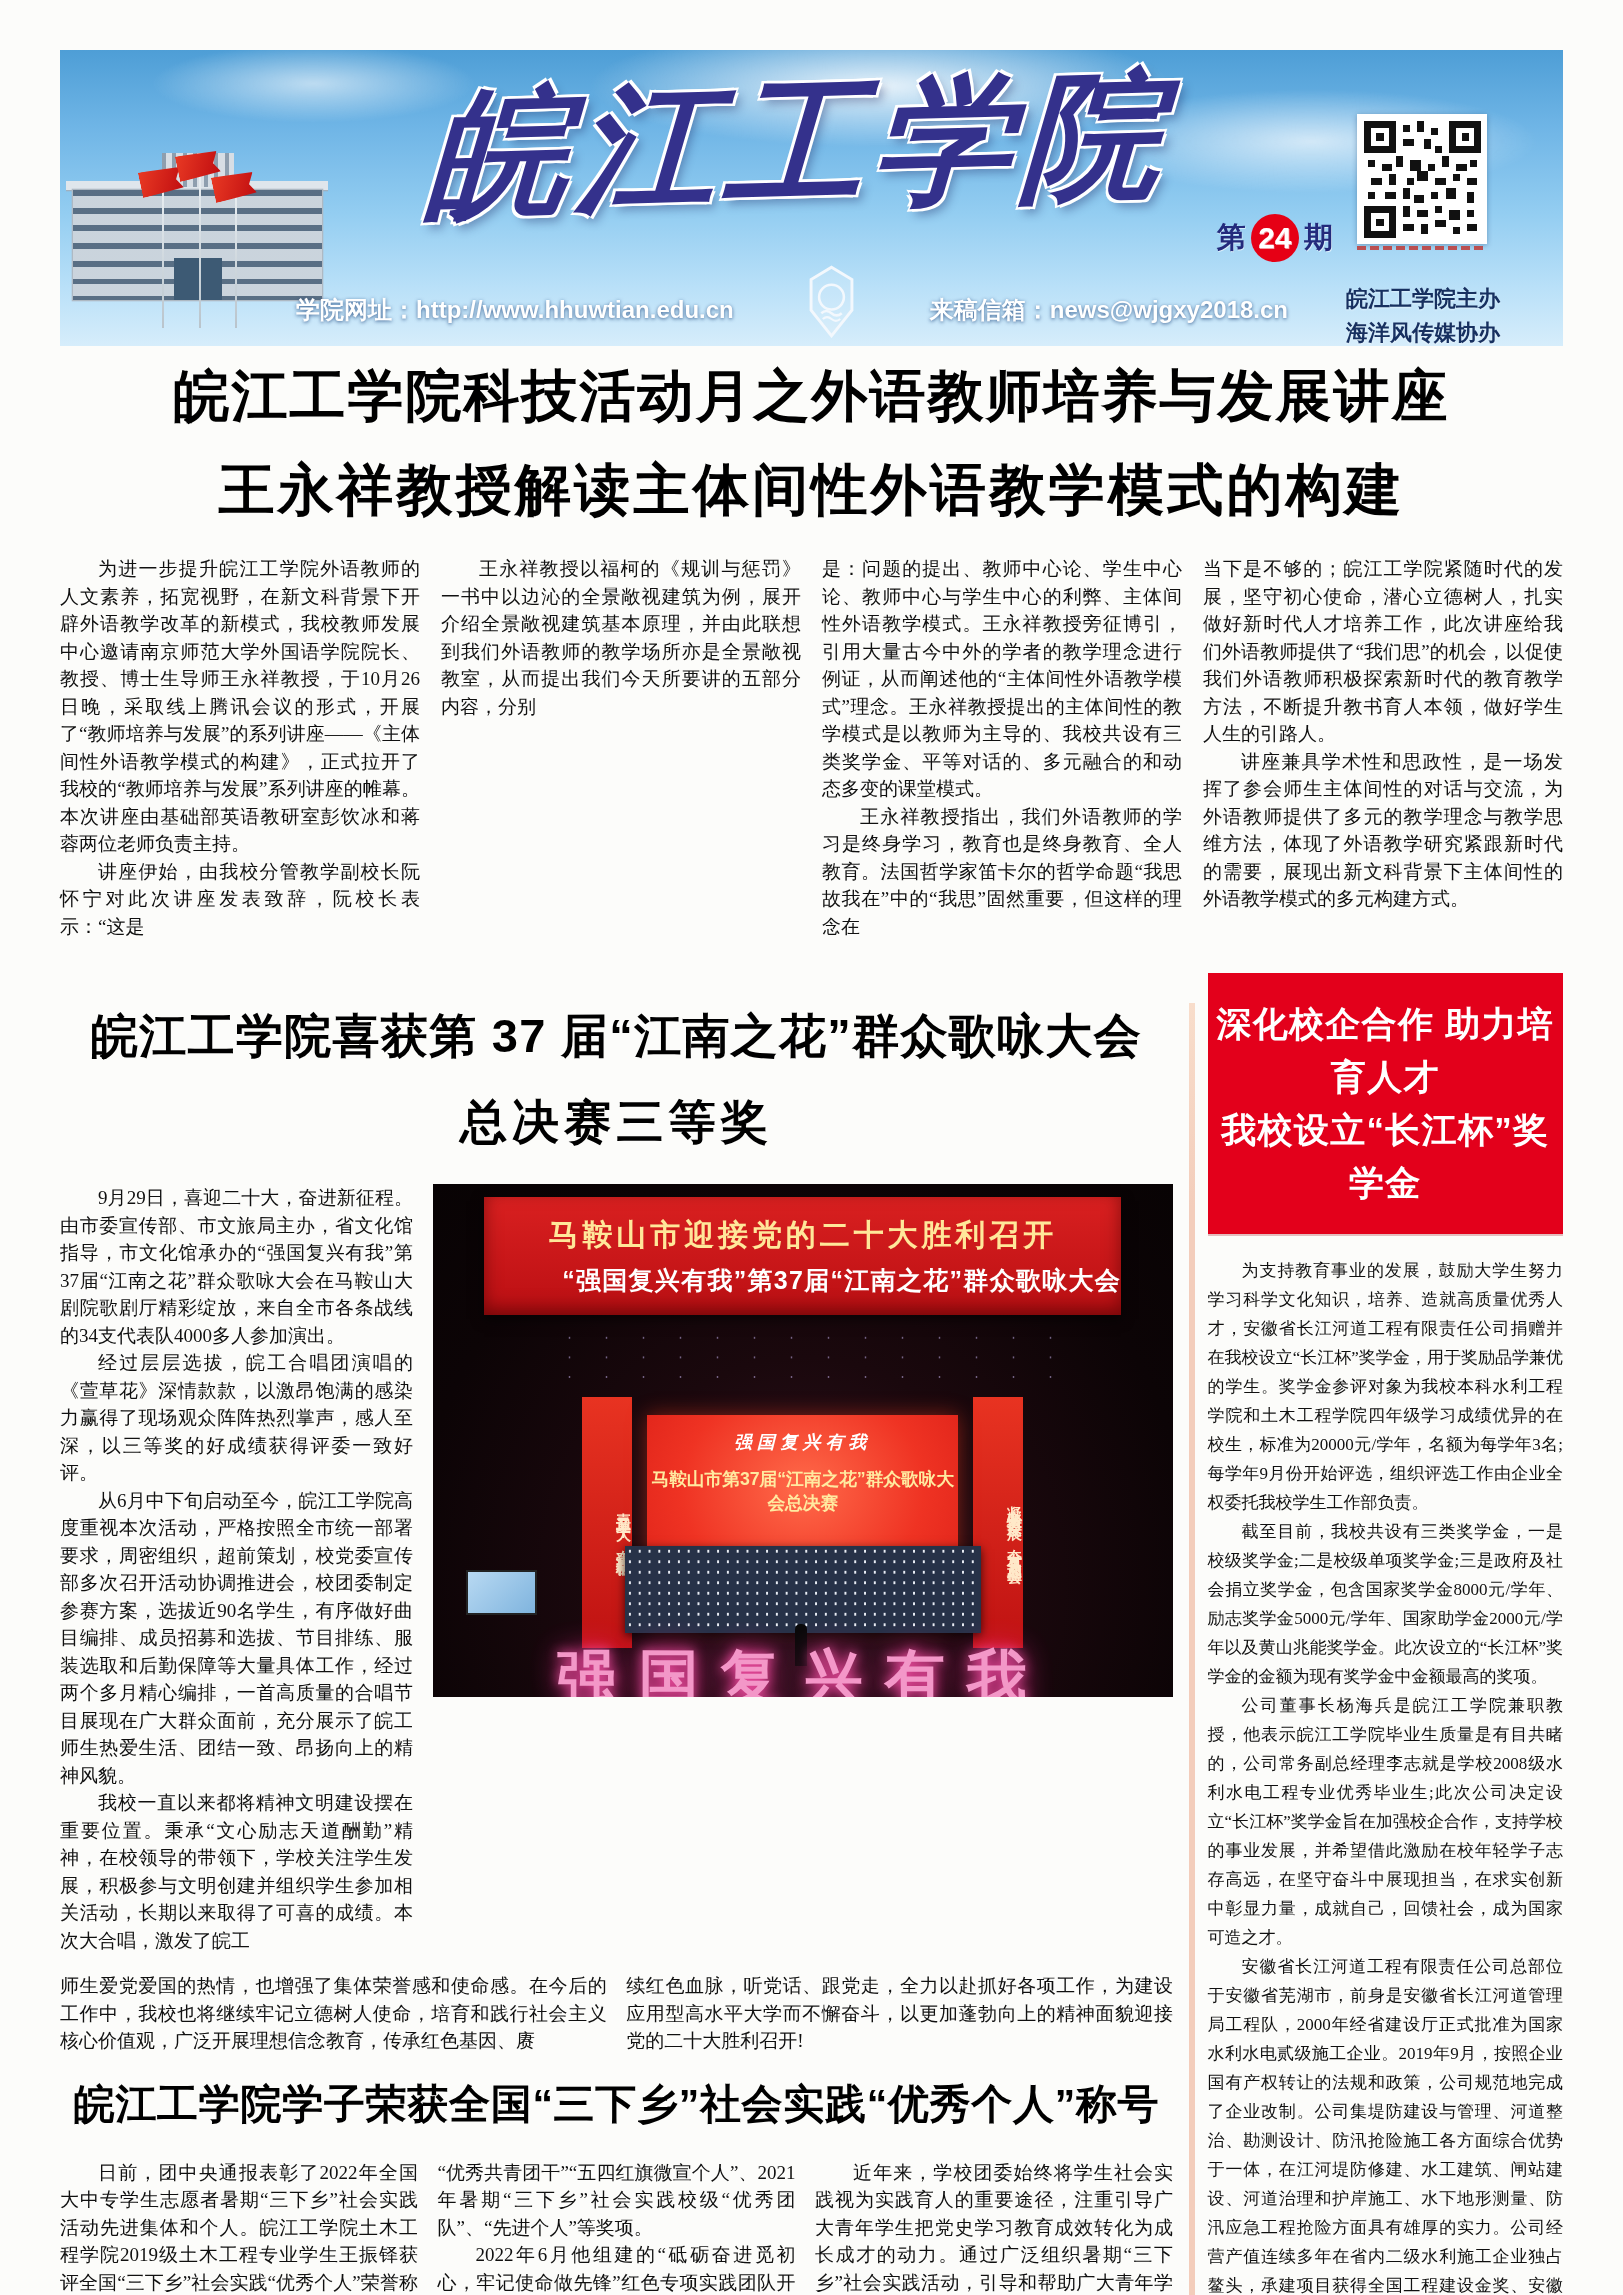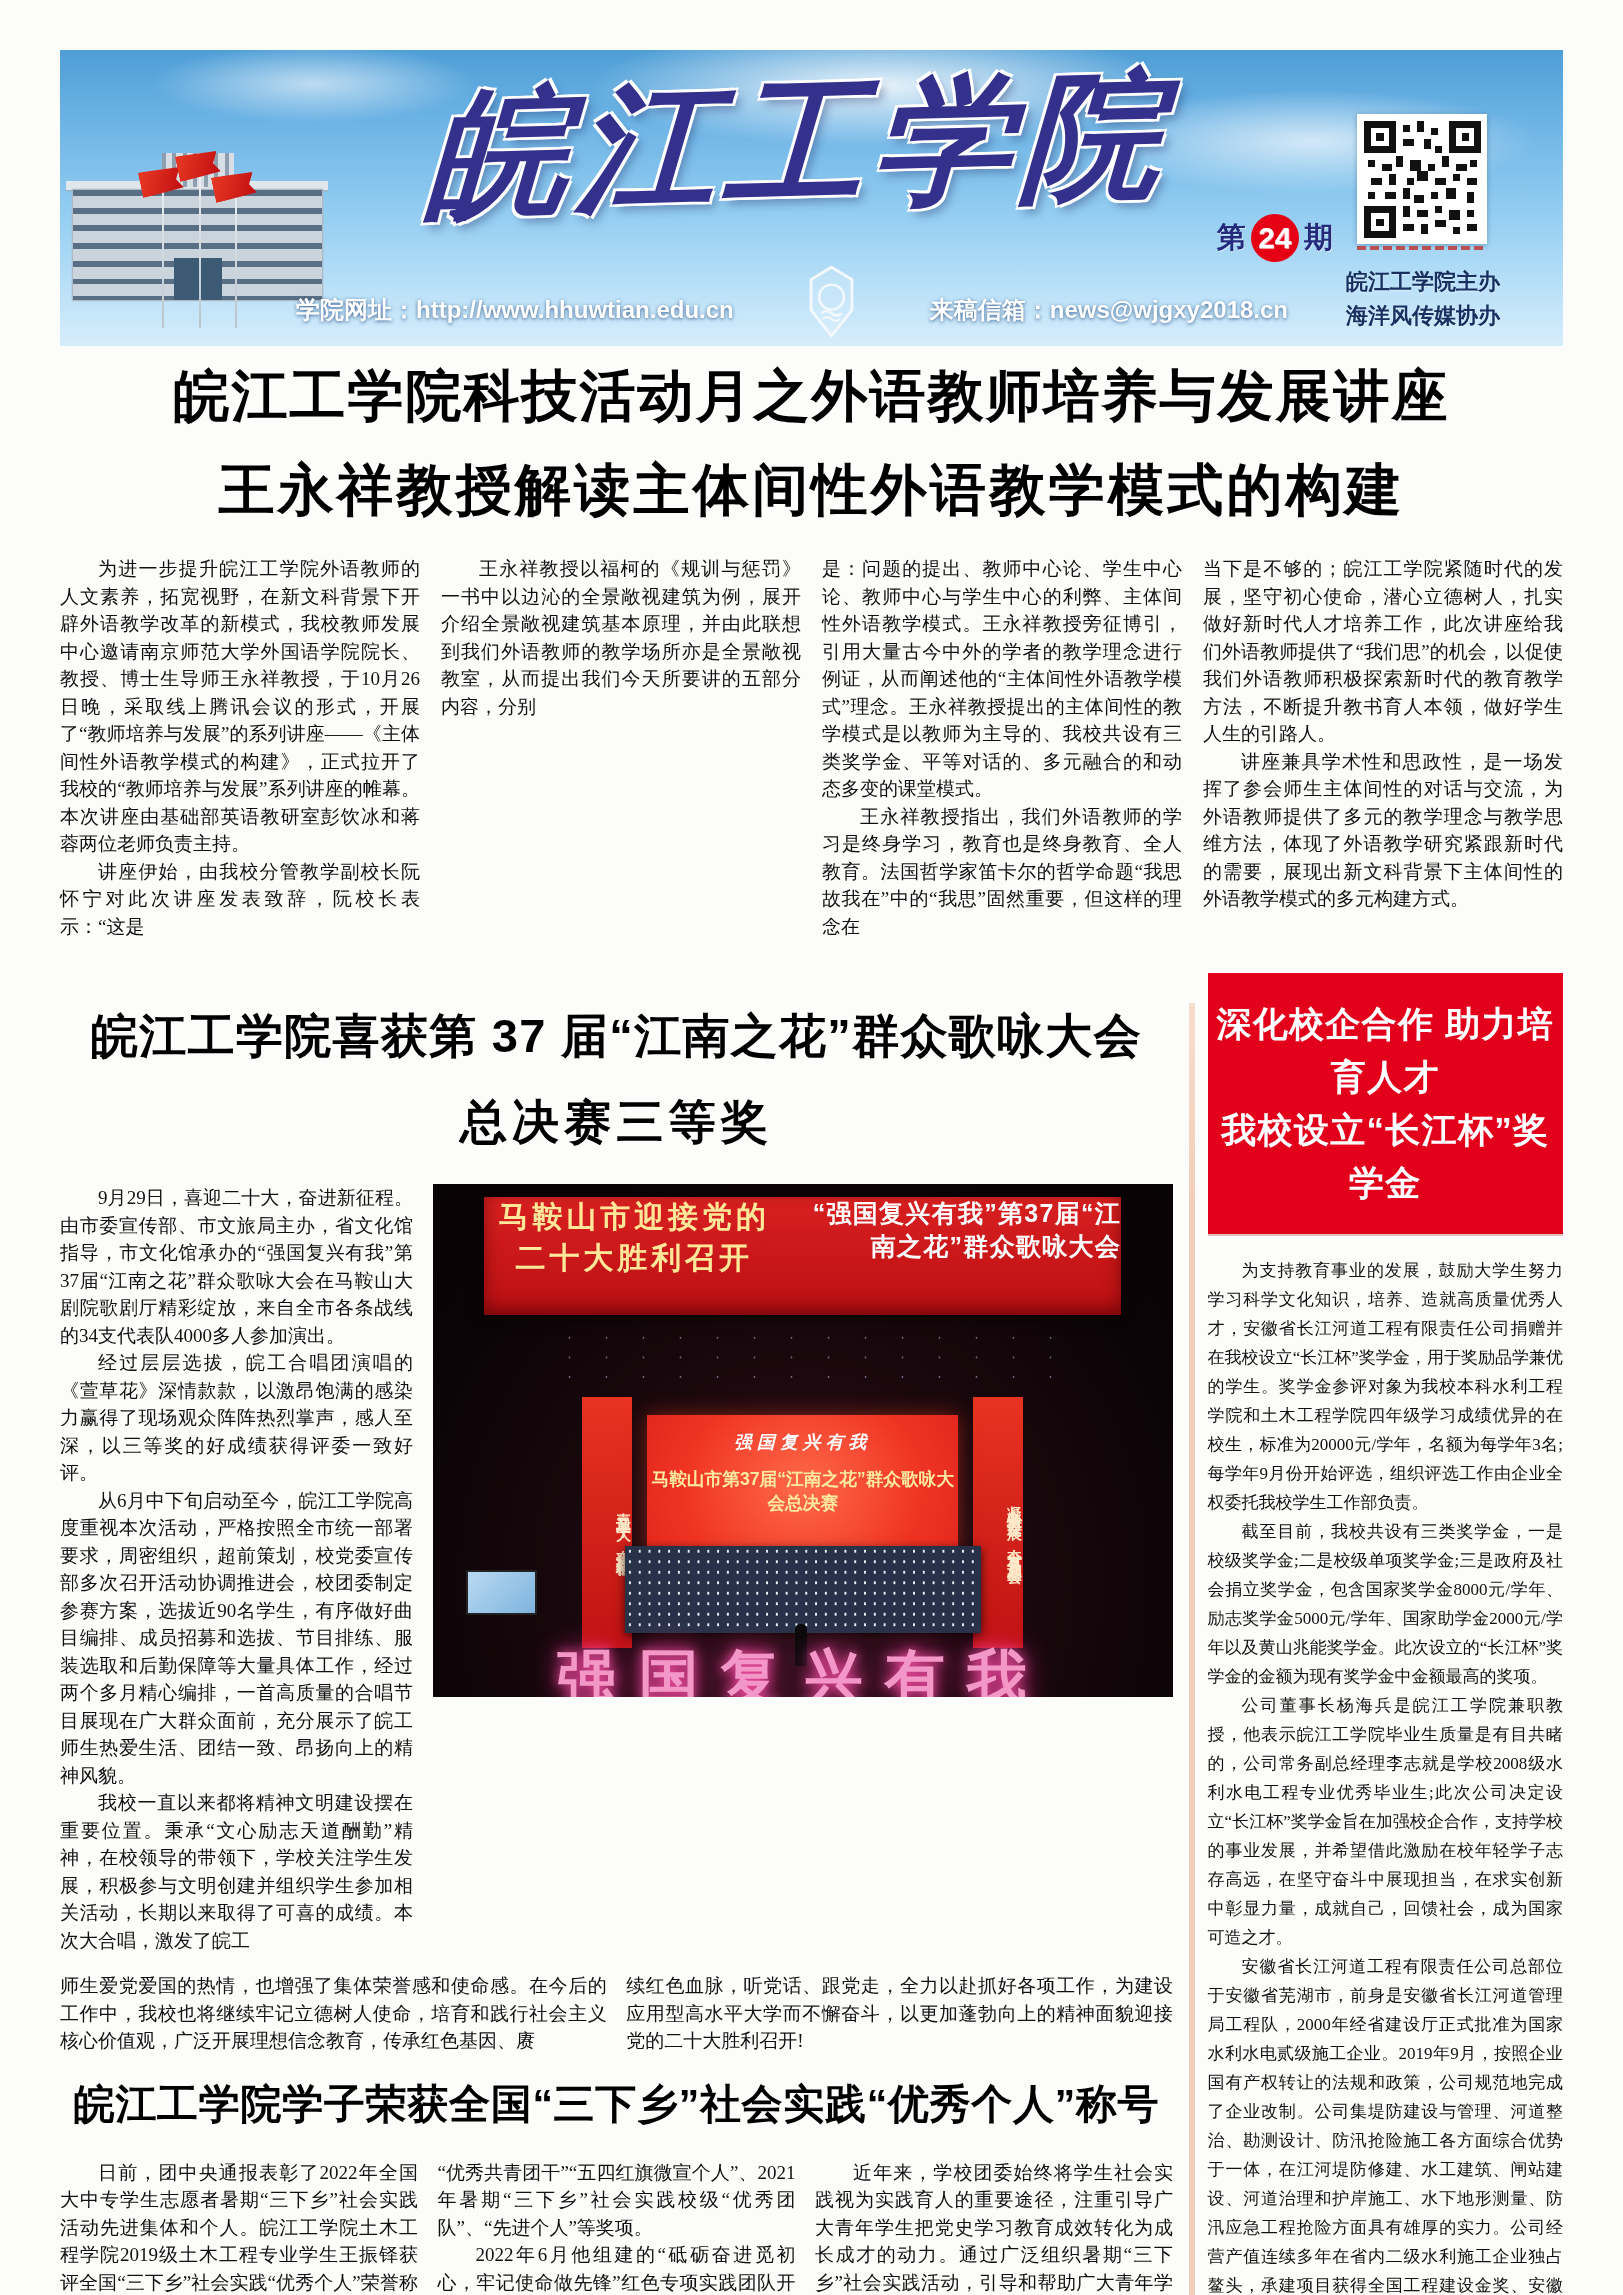--- a/index.html
+++ b/index.html
@@ -51,21 +51,21 @@
            font-family:"Liberation Sans","DejaVu Sans",sans-serif; font-weight:bold; font-size:29px; color:#232a7c;
            text-shadow:0.7px 0.7px 0 rgba(255,255,255,.6); }
   .issue-num { width:48px; height:48px; border-radius:50%; background:#e60015; color:#fff;
                display:flex; align-items:center; justify-content:center; font-size:30px; }
 
   .qr { position:absolute; right:76px; top:64px; width:130px; height:130px; background:#fff; padding:6.5px; box-sizing:border-box;
         box-shadow:0 1.3px 5.2px rgba(0,40,90,.35); }
   .qr svg { width:100%; height:100%; display:block; }
   .qr-sub { position:absolute; right:76px; top:196px; width:130px; height:3.9px; background:repeating-linear-gradient(90deg,#c2302a 0 9.2px, transparent 9.2px 13px); opacity:.8; }
 
-  .org { position:absolute; right:63px; top:215px; font-family:"Liberation Sans","DejaVu Sans",sans-serif;
+  .org { position:absolute; right:63px; top:232px; font-family:"Liberation Sans","DejaVu Sans",sans-serif;
          font-weight:bold; font-size:22px; line-height:1.55; color:#173060; text-align:right;
          text-shadow:0 0.7px 2px rgba(255,255,255,.5); }
 
   .mast-info { position:absolute; left:236px; right:275px; bottom:7.9px; display:flex; justify-content:space-between; align-items:center; gap:29px;
                font-family:"Liberation Sans","DejaVu Sans",sans-serif; font-weight:bold; font-size:24px; color:#fff;
                text-shadow:0 1.3px 3.9px rgba(10,50,110,.75); white-space:nowrap; }
   .emblem { width:73px; height:73px; flex:none; margin-top:-17px; }
 
   
   .hl { text-align:center; font-family:"Liberation Sans","DejaVu Sans",sans-serif; font-weight:900; color:#000; }
@@ -97,21 +97,21 @@
 
   .a3-cols { display:flex; gap:19.6px; margin-top:26px; }
   .a3-cols .col { flex:1; min-width:0; }
 
   
   .photo1 { flex:1; min-width:0; height:513px; position:relative; overflow:hidden;
             background:radial-gradient(ellipse at 50% 78%, #31121f 0%, #1a080d 40%, #0c0406 75%, #080304 100%); }
   .p1-banner { position:absolute; left:7%; right:7%; top:2.6%; height:23%;
                background:linear-gradient(180deg,#d92020 0%,#bb0f13 100%);
                box-shadow:inset 0 -6.5px 17px rgba(60,0,0,.55), 0 3.9px 11.8px rgba(0,0,0,.6);
-               display:flex; flex-direction:row; justify-content:center; gap:7.9px; text-align:center; }
+               display:flex; flex-direction:column; justify-content:center; gap:7.9px; text-align:center; }
   .p1-b1 { color:#ffe79a; font-weight:bold; font-size:30px; letter-spacing:3.9px; font-family:"Liberation Sans",sans-serif; }
   .p1-b2 { color:#fff; font-weight:bold; font-size:25px; letter-spacing:1.3px; font-family:"Liberation Sans",sans-serif;text-align:right; }
   .p1-lights { position:absolute; left:16%; right:16%; top:28%; height:10%;
                background-image:radial-gradient(circle 2px, rgba(210,190,255,.9) 40%, transparent 60%);
                background-size:37px 19.6px; opacity:.55; }
   .p1-screen { position:absolute; left:29%; width:42%; top:45%; height:41%;
                background:radial-gradient(ellipse at 50% 35%, #ff6a4a 0%, #ef3323 55%, #d91d16 100%);
                box-shadow:0 0 19.6px rgba(255,60,30,.45); text-align:center; }
   .p1-motto { margin-top:5%; color:#fff; font-size:17.7px; font-weight:bold; font-style:italic; letter-spacing:5.2px; }
   .p1-stitle { margin-top:4%; color:#ffeaa0; font-size:17.7px; font-weight:bold; font-family:"Liberation Sans",sans-serif; }

